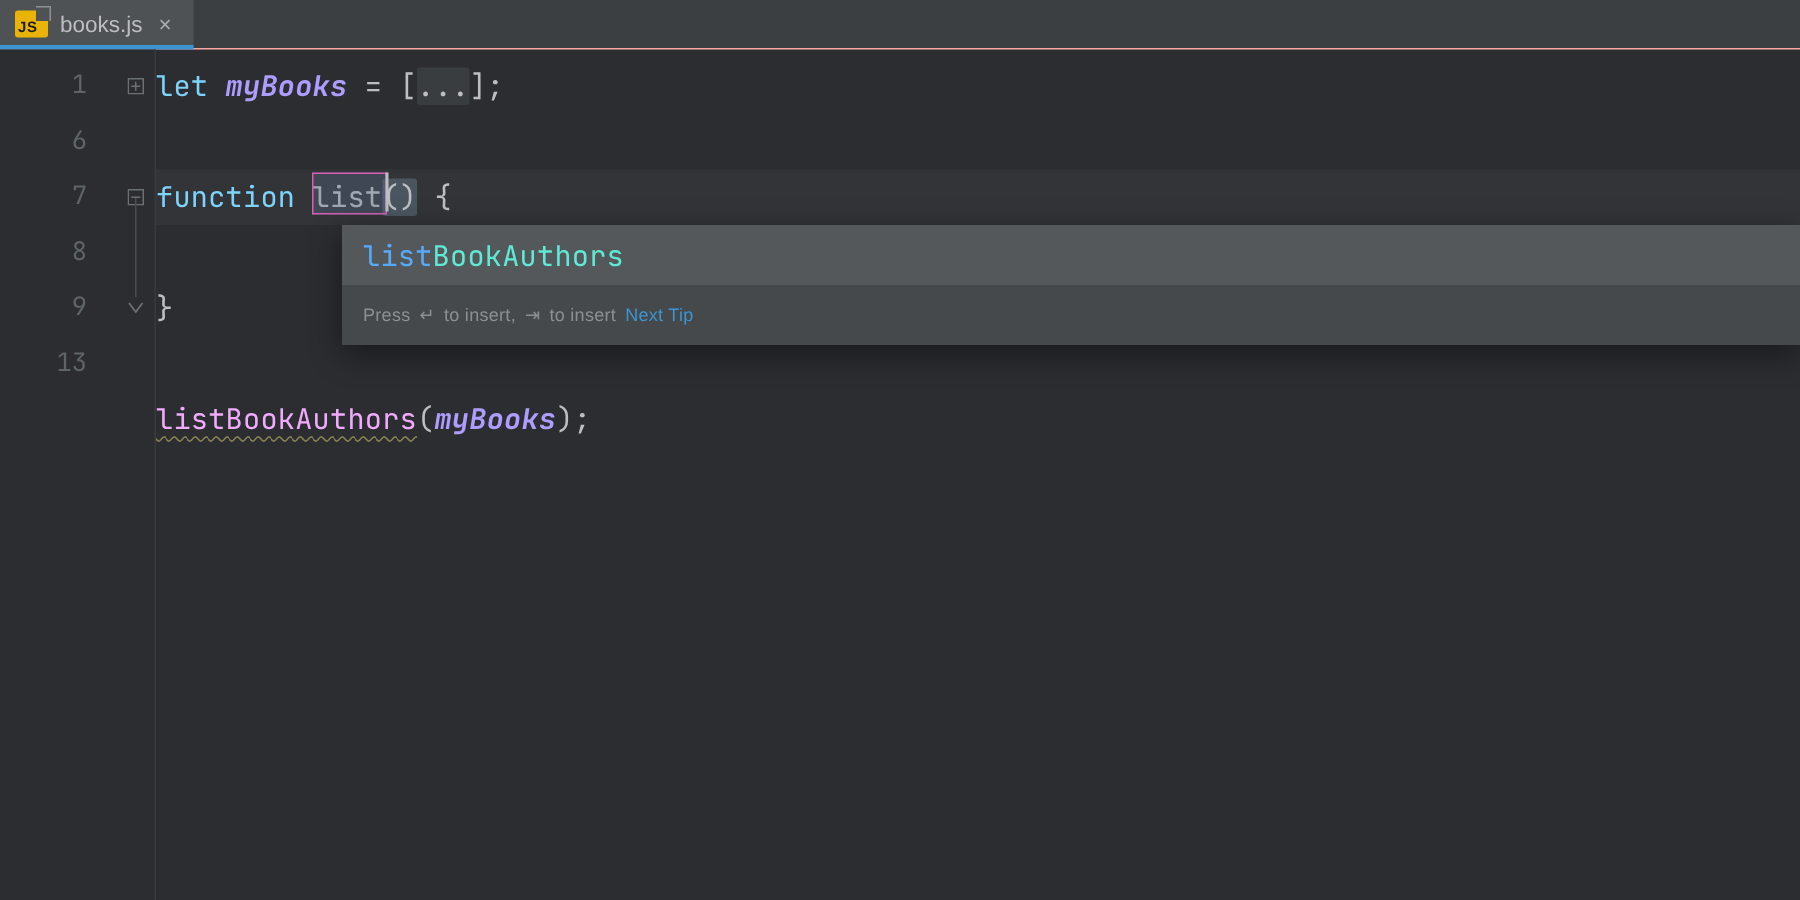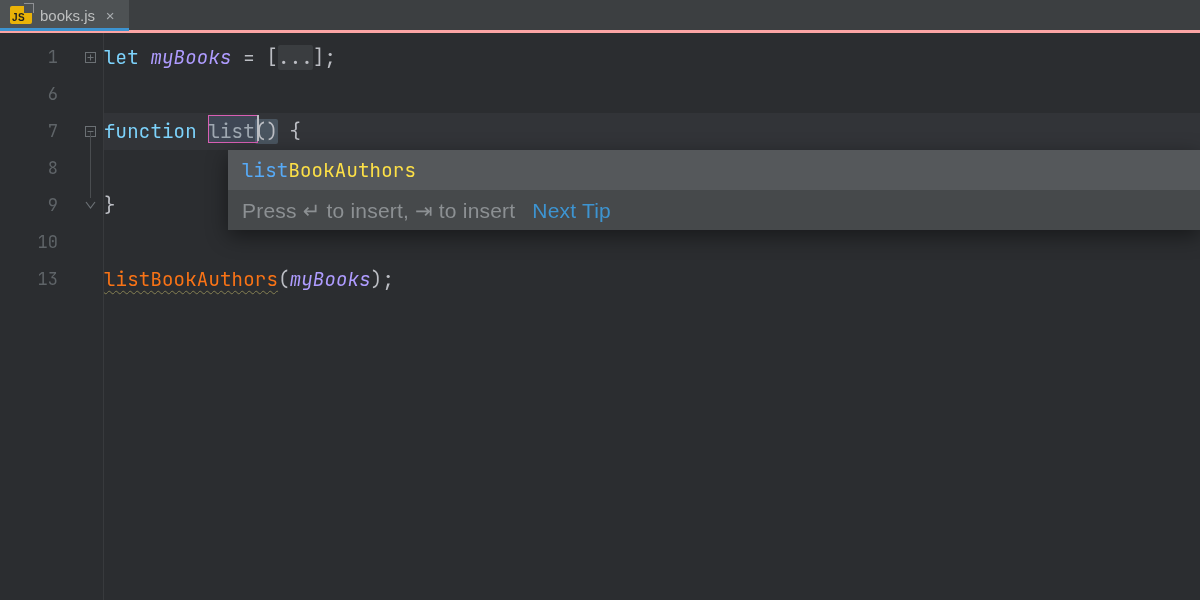--- a/index.html
+++ b/index.html
@@ -1,20 +1,20 @@
 <!DOCTYPE html>
 <html><head>
 <meta charset="utf-8">
 <style>
   * { box-sizing: border-box; margin: 0; padding: 0; }
   html, body { width: 1200px; height: 600px; overflow: hidden; background:#2b2d30; font-family: "JetBrains Mono","Fira Code",Consolas,monospace; }
   .root { width:1200px; height:600px; position:relative; background:#2b2d30; color:#bcbec4; }
 
   
-  .tabstrip { height:33px; background:#3c3f41; display:flex; align-items:stretch; border-bottom:3px solid #fca5a5; }
+  .tabstrip { height:33px; background:#3c3f41; display:flex; align-items:stretch; border-bottom:1px solid #fca5a5; }
   .tab { display:flex; align-items:center; gap:8px; padding:0 12px 0 10px; background:#4e5254; color:#bdbfbf; font: 500 15px/33px -apple-system,"Segoe UI",Arial,sans-serif; position:relative; }
   .tab.active::after { content:""; position:absolute; left:0; right:0; bottom:-1px; height:3px; background:#3d94d1; }
   .jsbadge { width:22px; height:18px; background:#eab308; display:flex; align-items:flex-end; justify-content:flex-start; font:700 10px/10px Arial,sans-serif; color:#1e1e1e; padding:0 0 1px 2px; border-radius:2px; position:relative;}
   .jsbadge::before{content:"";position:absolute;top:-3px;right:-2px;width:9px;height:9px;border:1px solid #8f9194;border-bottom:none;border-left:none;background:#4e5254;}
   .jsbadge span{letter-spacing:.5px;}
   .close-x { width:14px;height:14px;display:flex;align-items:center;justify-content:center;color:#a9adb0;font:400 15px/1 Arial; cursor:pointer;}
 
   
   .editor { position:absolute; top:33px; left:0; right:0; bottom:0; display:flex; }
   .gutter { width:78px; background:#2b2d30; padding-top:6px; }
@@ -22,40 +22,40 @@
   .code   { flex:1; position:relative; padding-top:6px; font-size:19px; line-height:37px; letter-spacing:.2px;}
   .ln { height:37px; color:#5f6468; font-size:17px; text-align:right; padding-right:20px; line-height:37px;}
   .fold { height:37px; display:flex; align-items:center; justify-content:center; color:#6b7074; }
   .fold svg{display:block}
   .fold-spine{position:absolute;left:12px;width:1px;background:#4a4d50;}
 
   .row { height:37px; white-space:pre; }
   .row.cur { background:#323438; }
   .kw   {color:#7dd3fc;}
   .ident{color:#c5c8c6;}
-  .var  {color:#af9cff; font-style:italic;}
+  .var  {color:#af9cff; font-style:italic;font-weight:bold;}
   .punc {color:#bcbec4;}
   .brkt {color:#bcbec4;}
   .paren{color:#bcbec4;}
-  .call {color:#f97316;}
+  .call {color:#f0abfc;}
   .wavy { text-decoration: underline wavy #857f52 1.2px; text-underline-offset:4px;}
   .folded { background:#3a3d40; color:#bcbec4; padding:0 0px; border-radius:2px;}
 
   .selbox { position:absolute; border:1.5px solid #d85fb4; background:rgba(88,110,140,.35); pointer-events:none;}
   .caret { position:absolute; width:2px; height:26px; background:#bcbec4; pointer-events:none;}
   .paren-match { background:#4a5560; border-radius:2px;}
 
   
   .popup { position:absolute; background:#46494b; box-shadow:0 6px 20px rgba(0,0,0,.45);  font-family:-apple-system,"Segoe UI",Arial,sans-serif;}
   .popup .item { background:#55585b; height:40px; display:flex; align-items:center; padding:0 14px; font-family:"JetBrains Mono",Consolas,monospace; font-size:19px;}
   .popup .item .match{color:#57aaf7;}
-  .popup .item .rest {color:#fde047;}
-  .popup .hint { height:40px; display:flex; align-items:center; gap:6px; padding:0 14px; font-size:21px; color:#8c9093;}
+  .popup .item .rest {color:#5eead4;}
+  .popup .hint { height:40px; display:flex; align-items:center; gap:6px; padding:0 14px; font-size:12px; color:#8c9093;}
   .popup .hint .keycap{font-family:"Segoe UI Symbol","Apple Symbols",Arial; color:#8c9093;}
-  .popup .hint a{color:#3d94d1; text-decoration:none; margin-left:11px;}
+  .popup .hint a{color:#3d94d1; text-decoration:none; margin-left:0;}
 </style>
 </head>
 <body>
 <div class="root">
 
 <div class="tabstrip">
   <div class="tab active">
     <div class="jsbadge">
           <span>JS</span>
         </div>
@@ -65,21 +65,20 @@
 </div>
 
 <div class="editor">
 
   <div class="gutter">
     <div class="ln">1</div>
     <div class="ln">6</div>
     <div class="ln">7</div>
     <div class="ln">8</div>
     <div class="ln">9</div>
-    <div class="ln">10</div>
     <div class="ln">13</div>
   </div>
 
   <div class="foldcol">
     <div class="fold">
       <svg width="11" height="11" viewBox="0 0 11 11">
             <rect x="0.5" y="0.5" width="10" height="10" fill="none" stroke="#6b7074"></rect>
             <line x1="2.5" y1="5.5" x2="8.5" y2="5.5" stroke="#6b7074"></line>
             <line x1="5.5" y1="2.5" x2="5.5" y2="8.5" stroke="#6b7074"></line>
           </svg>

